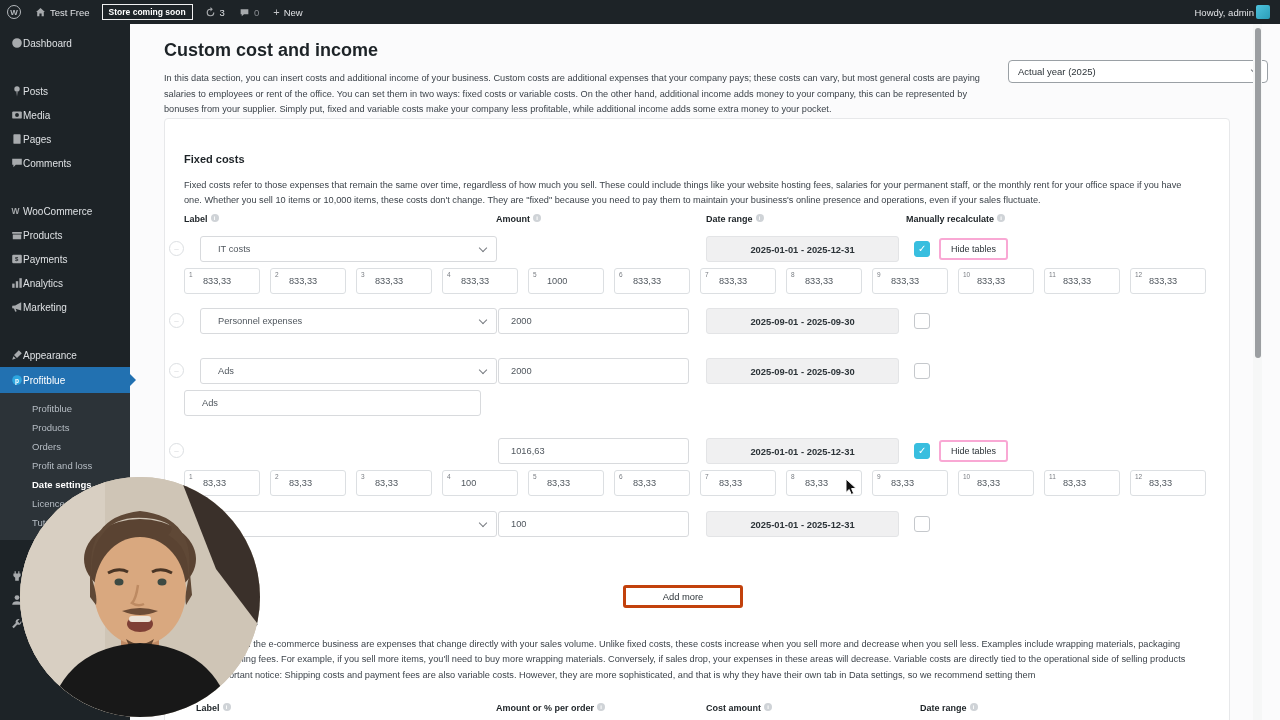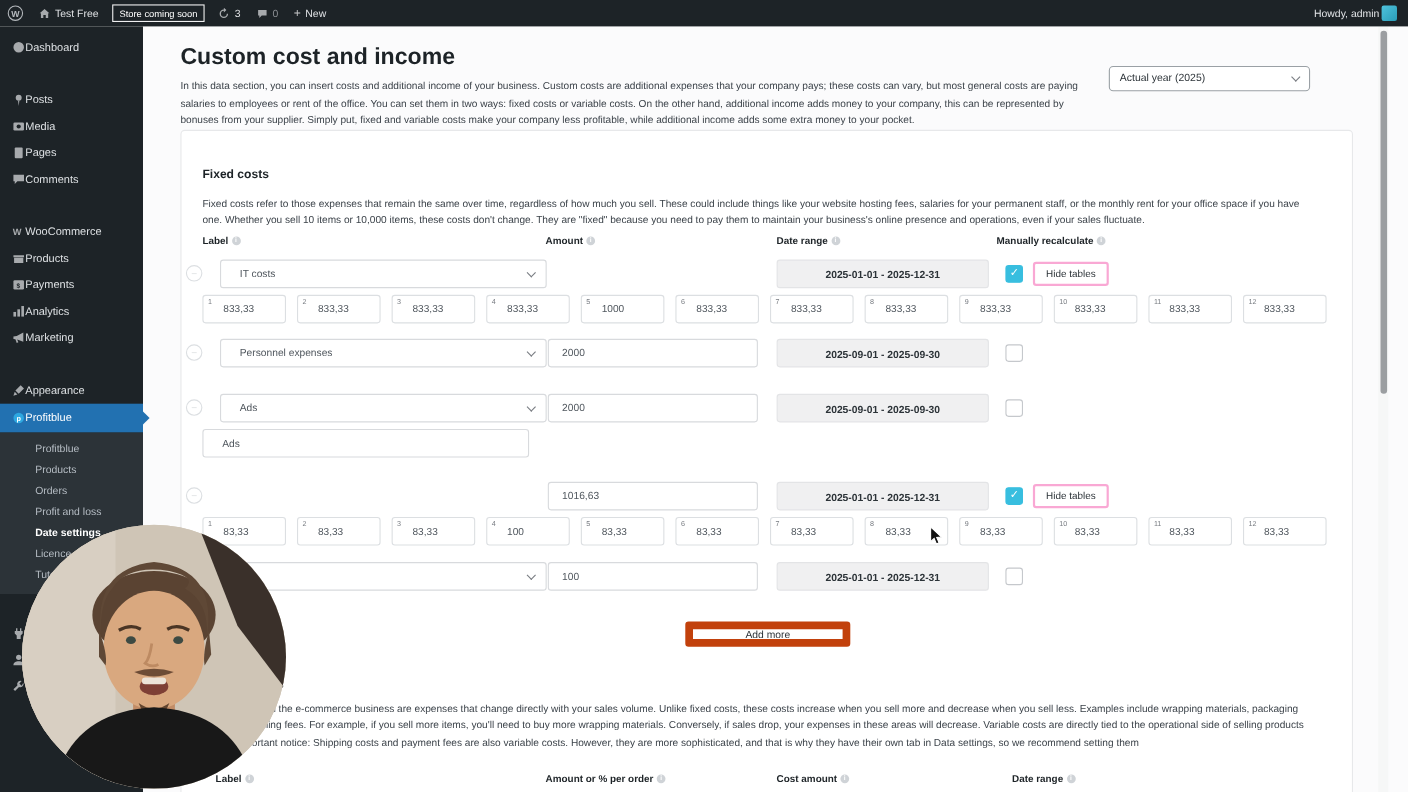--- a/index.html
+++ b/index.html
@@ -7,21 +7,21 @@
     font-family:"Liberation Sans","DejaVu Sans",sans-serif; }
   #screen { position:relative; width:1280px; height:720px; background:#fbfbfc; }
 
   
   #adminbar { position:absolute; left:0; top:0; width:1280px; height:24px;
     background:#1d2327; color:#e2e4e7; display:flex; align-items:center; z-index:60; font-size:9.5px; }
   #adminbar .ab-item { display:flex; align-items:center; gap:4px; padding:0 7px; height:24px; color:#dfe1e4; }
   #adminbar svg { width:11px; height:11px; fill:#a7aaad; }
   .wp-logo-circle { width:14px; height:14px; border-radius:50%; border:1.3px solid #b5b9bd;
     display:flex; align-items:center; justify-content:center; font-size:8px; font-weight:700; color:#b5b9bd; }
-  .store-badge { border:1px solid #f0f0f1; color:#fff; font-size:8.5px; font-weight:400;
+  .store-badge { border:1px solid #f0f0f1; color:#fff; font-size:8.5px; font-weight:700;
     padding:2px 6px; margin:0 5px; white-space:nowrap; }
   .ab-count { color:#dfe1e4; }
   .ab-count.muted { color:#8c8f94; }
   .ab-plus { font-size:11px; color:#c3c4c7; }
   .ab-right { margin-left:auto; display:flex; align-items:center; gap:2px; padding-right:10px; }
   .avatar { width:14px; height:14px; border-radius:2px;
     background:linear-gradient(135deg,#4fc3dd,#2a9db8); }
 
   
   #sidebar { position:absolute; left:0; top:24px; width:130px; height:696px;
@@ -35,24 +35,24 @@
   .menu-item.active-parent svg { fill:#fff; }
   .menu-item.active-parent::after { content:""; position:absolute; right:-6px; top:50%;
     transform:translateY(-50%); border:6px solid transparent; border-left-color:#2271b1; border-right:0; }
   #submenu { background:#2c3338; padding:6px 0 8px 0; }
   .sub-item { padding:4px 0 4px 32px; color:#b6bdc4; font-size:9.5px; }
   .sub-item.active { color:#fff; font-weight:700; }
   .red-dot { width:6px; height:6px; border-radius:50%; background:#d63638; margin-left:2px; }
 
   
   #main { position:absolute; left:130px; top:24px; width:1124px; height:696px; background:#fbfbfc; }
-  #page-title { position:absolute; left:34px; top:16px; font-size:21px; font-weight:600; color:#1d2327; }
+  #page-title { position:absolute; left:34px; top:16px; font-size:18px; font-weight:600; color:#1d2327; }
   #page-intro { position:absolute; left:34px; top:47px; width:836px; font-size:9.2px;
     line-height:15.6px; color:#3c434a; }
-  .year-select { position:absolute; left:878px; top:36px; width:183px; height:23px;
+  .year-select { position:absolute; left:878px; top:36px; width:260px; height:23px;
     background:#fff; border:1px solid #9aa0a5; border-radius:4px; display:flex; align-items:center;
     justify-content:space-between; padding:0 9px; font-size:9.5px; color:#2c3338; }
 
   #card { position:absolute; left:34px; top:94px; width:1066px; height:640px;
     background:#fff; border:1px solid #e7e8ea; border-radius:4px 4px 0 0; }
   .sec-heading { position:absolute; left:19px; font-size:11px; font-weight:700; color:#1d2327; }
   .sec-desc { position:absolute; left:19px; font-size:9.2px; line-height:15.4px; color:#3c434a; }
 
   .col-head { position:absolute; font-size:9px; font-weight:600; color:#1d2327; white-space:nowrap; }
   .info { display:inline-block; width:8px; height:8px; border-radius:50%; background:#cfd3d7;
@@ -83,23 +83,23 @@
   .clabel-input { position:absolute; left:0; top:0; width:297px; height:26px; border:1px solid #d8dadd;
     border-radius:3px; font-size:9.3px; color:#50575e; padding-left:17px; font-family:inherit; outline:none; }
 
   .monthly { position:absolute; left:19px; width:1022px; height:26px; display:flex;
     justify-content:space-between; }
   .month-cell { position:relative; width:76px; height:26px; border:1px solid #dcdfe2; border-radius:3px;
     background:#fff; }
   .month-num { position:absolute; left:4px; top:2px; font-size:6.5px; color:#787c82; }
   .month-val { position:absolute; left:18px; top:7px; font-size:9.2px; color:#50575e; }
 
-  .add-more { position:absolute; left:458px; width:150px; height:23px; background:#fff;
-    border:7px solid #c2410c; border-radius:3px; font-size:9.4px; color:#2c3338;
-    display:flex; align-items:center; justify-content:center; }
+  .add-more { position:absolute; left:458px; width:120px; height:23px; background:#fff;
+    border:3px solid #c2410c; border-radius:3px; font-size:9.4px; color:#2c3338;
+    display:flex; align-items:center; justify-content:center;margin-top:20px; }
 
   
   #scrollbar { position:absolute; left:1253px; top:24px; width:9px; height:696px; background:#f6f7f7; z-index:5; }
   #scroll-thumb { position:absolute; left:1.5px; top:4px; width:6px; height:330px; background:#9b9ea1; border-radius:3px; }
 
   
   #webcam { position:absolute; left:20px; top:477px; width:240px; height:240px; border-radius:50%;
     overflow:hidden; z-index:50; background:#cfc5b6; }
   #webcam svg { display:block; }
 

